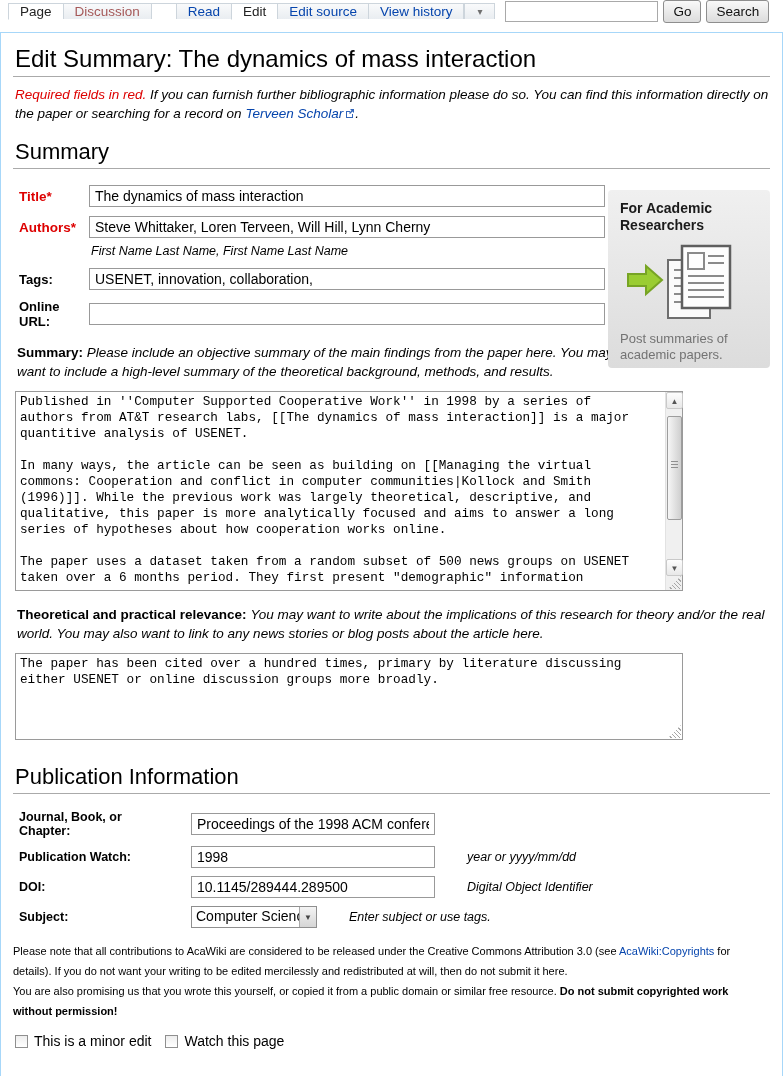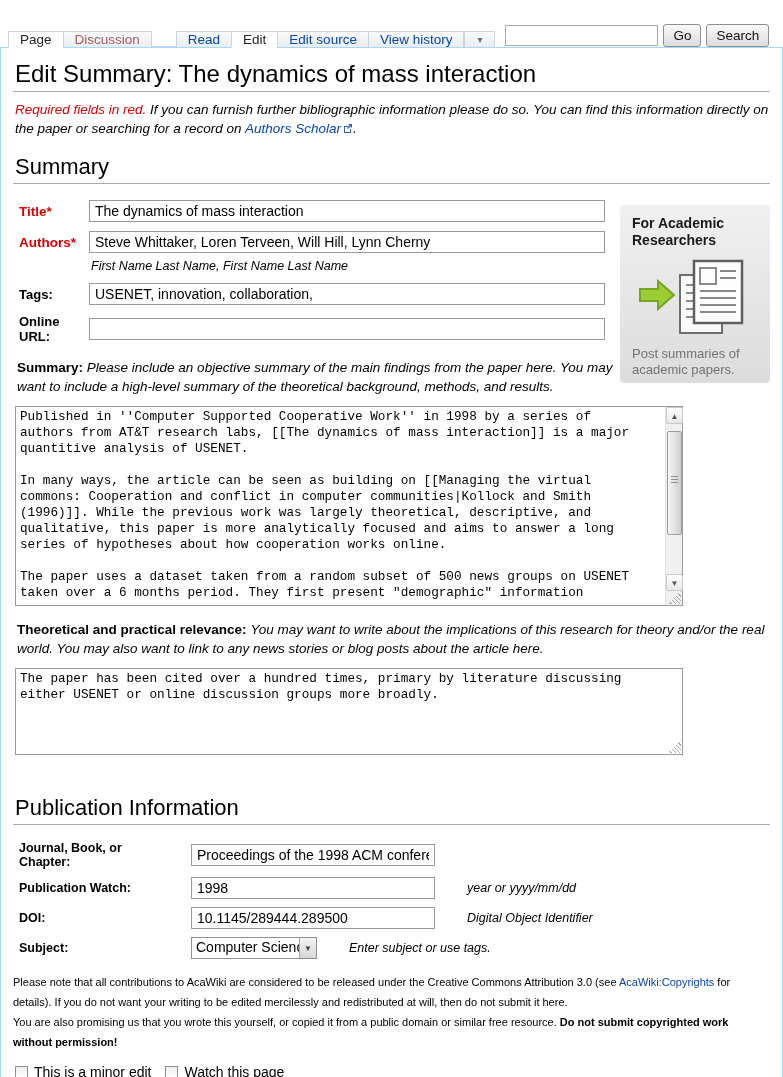--- a/index.html
+++ b/index.html
@@ -6,21 +6,21 @@
   html,body { background:#fff; }
   body {
     width: 783px; height: 1077px; margin: 0 auto; position: relative;
     font-family: "Liberation Sans", sans-serif; font-size: 13px; color:#000;
     overflow: hidden;
   }
   a { color:#0645ad; text-decoration:none; cursor:pointer; }
 
   
   .topbar {
-    height: 48px; display: flex; align-items: flex-end;
+    height: 33px; display: flex; align-items: flex-start;
     border-bottom: 1px solid #a7d7f9; background:#fff; position:relative; z-index:2;
   }
   .tab {
     display:flex; align-items:center; padding: 0 11px; font-size:13.5px;
     background: linear-gradient(to bottom, #f9fafb, #e9edf1);
     border-left:1px solid #cdd5dc; border-top:1px solid #cdd5dc;
     color:#0645ad; cursor:pointer; white-space:nowrap; margin-top:3px;
   }
   .tab.last { border-right:1px solid #cdd5dc; }
   .tab.selected {
@@ -66,21 +66,21 @@
   .flabel { width:70px; font-weight:bold; font-size:13px; flex:none; }
   .flabel.red { color:#dd0000; font-size:13.5px; }
   .finput {
     width:516px; height:22px; border:1px solid #999; padding:1px 5px;
     font-family:"Liberation Sans",sans-serif; font-size:14px; color:#000; background:#fff;
   }
   .fhelper { margin:-3px 0 10px 78px; font-style:italic; font-size:12.5px; }
 
   
   .acad-box {
-    position:absolute; top:157px; right:12px; width:150px; height:178px;
+    position:absolute; top:157px; right:12px; width:162px; height:178px;
     background:linear-gradient(to bottom,#f0f0f0,#dcdcdc);
     border-radius:4px; padding:10px 16px 8px 12px;
   }
   .acad-box h3 { font-size:14px; line-height:17px; color:#1a1a1a; }
   .acad-icon { margin:6px 0 2px 0; }
   .acad-cap { font-size:13px; line-height:16px; color:#737373; }
 
   .help-par { margin:14px 0 10px 4px; font-size:13.5px; line-height:19px; max-width:600px; }
   .help-par em { font-style:italic; }
   .help-par b { font-size:13.5px; }
@@ -178,21 +178,21 @@
     <button class="btn">Go</button>
     <button class="btn">Search</button>
   </div>
 </div>
 
 <div class="content">
 
   <h1 class="pagetitle">Edit Summary: The dynamics of mass interaction</h1>
 
   <p class="intro">
-    <span class="req-red">Required fields in red.</span><span> If you can furnish further bibliographic information please do so. You can find this information directly on the paper or searching for a record on </span><a>Authors Scholar</a><span class="extlink-icon"><svg width="10" height="10" viewBox="0 0 10 10">
+    <span class="req-red">Required fields in red.</span><span> If you can furnish further bibliographic information please do so. You can find this information directly on the paper or searching for a record on </span><a>Terveen Scholar</a><span class="extlink-icon"><svg width="10" height="10" viewBox="0 0 10 10">
           <path d="M1 3 h4 v1 H2 v5 h5 V6 h1 v4 H1 z" fill="#36b"></path>
           <path d="M5 1 h4 v4 L7.5 3.5 5 6 4 5 6.5 2.5 z" fill="#36b"></path>
         </svg></span><span>.</span>
   </p>
 
   <h2 class="sect">Summary</h2>
 
   <div class="acad-box">
     <h3>For Academic Researchers</h3>
     <div class="acad-icon">
@@ -270,21 +270,21 @@
     <b>Theoretical and practical relevance:</b>
     <em>You may want to write about the implications of this research for theory and/or the real world. You may also want to link to any news stories or blog posts about the article here.</em>
   </p>
 
   <div class="ta-wrap ta-small">
     <textarea spellcheck="false" style="">The paper has been cited over a hundred times, primary by literature discussing
 either USENET or online discussion groups more broadly.</textarea>
     <div class="resize-grip"></div>
   </div>
 
-  <h2 class="sect" style="margin-top:40px;">Publication Information</h2>
+  <h2 class="sect" style="margin-top:24px;">Publication Information</h2>
 
   <div class="pform">
     <div class="prow">
       <span class="plabel">Journal, Book, or Chapter:</span>
       <input class="pinput" type="text" value="Proceedings of the 1998 ACM conference" style="">
     </div>
     <div class="prow">
       <span class="plabel">Publication Watch:</span>
       <input class="pinput" type="text" value="1998" style="">
       <span class="phint">year or yyyy/mm/dd</span>

